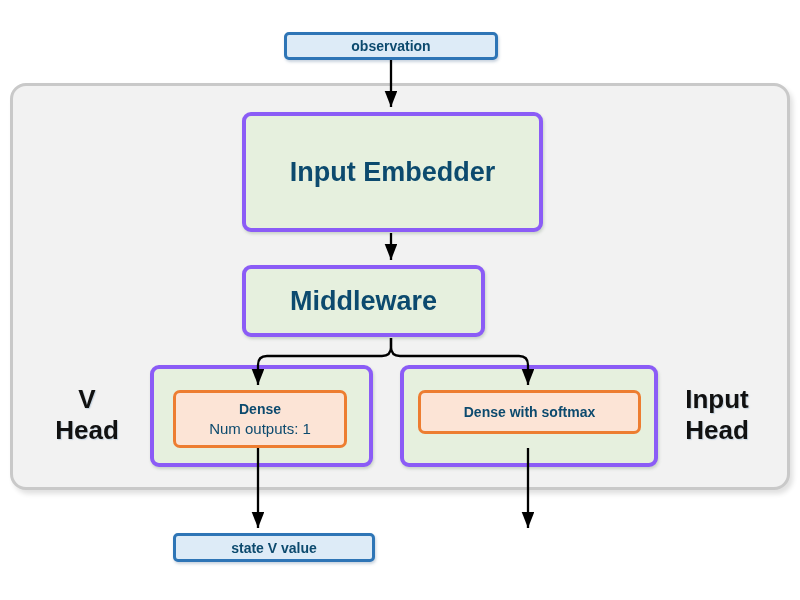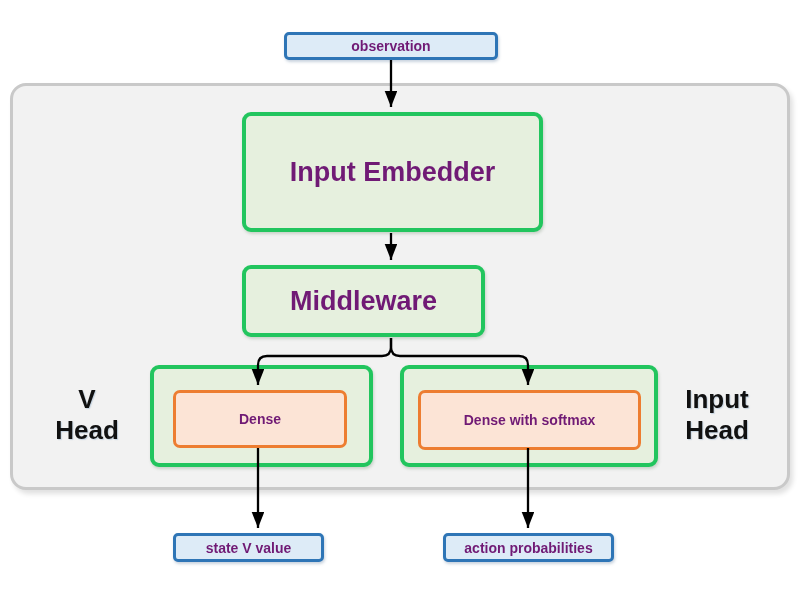--- a/index.html
+++ b/index.html
@@ -25,56 +25,56 @@
     border-radius: 16px;
     box-shadow: 3px 4px 5px rgba(0,0,0,0.12);
   }
   .node {
     position: absolute;
     box-sizing: border-box;
     display: flex;
     align-items: center;
     justify-content: center;
     text-align: center;
-    color: #701a75;
+    color: #0c4a6e;
   }
   
   .blue {
     background: #ddebf7;
     border: 3px solid #2e75b6;
     border-radius: 5px;
     font-weight: bold;
     font-size: 14px;
     box-shadow: 1px 2px 3px rgba(100,130,160,0.35);
   }
   .obs        { left: 284px; top: 32px;  width: 214px; height: 28px; }
-  .state-v    { left: 173px; top: 533px; width: 151px; height: 29px; }
+  .state-v    { left: 173px; top: 533px; width: 202px; height: 29px; }
   .action-p   { left: 443px; top: 533px; width: 171px; height: 29px; }
   
   .green {
     background: #e6f0de;
-    border: 4px solid #22c55e;
+    border: 4px solid #8b5cf6;
     border-radius: 9px;
     box-shadow: 1px 2px 3px rgba(110,140,110,0.30);
   }
   .embedder   { left: 242px; top: 112px; width: 301px; height: 120px; font-weight: bold; font-size: 27px; }
   .middleware { left: 242px; top: 265px; width: 243px; height: 72px;  font-weight: bold; font-size: 27px; }
   .vhead-box  { left: 150px; top: 365px; width: 223px; height: 102px; }
   .phead-box  { left: 400px; top: 365px; width: 258px; height: 102px; }
   
   .orange {
     background: #fce4d6;
     border: 3px solid #ed7d31;
     border-radius: 7px;
     flex-direction: column;
     font-size: 15px;
     line-height: 19px;
   }
   .dense       { left: 173px; top: 390px; width: 174px; height: 58px; }
-  .dense-soft  { left: 418px; top: 390px; width: 223px; height: 60px; justify-content: center; }
+  .dense-soft  { left: 418px; top: 390px; width: 223px; height: 44px; justify-content: center; }
   .orange .t   { font-weight: bold; font-size: 14px; }
   
   .side-label {
     position: absolute;
     text-align: center;
     font-weight: bold;
     font-size: 26px;
     line-height: 31px;
     color: #111111;
     text-shadow: 1px 1px 1px rgba(160,185,210,0.55);
@@ -106,41 +106,39 @@
     <span>Input Embedder</span>
   </div>
 
   <div class="node green middleware">
     <span>Middleware</span>
   </div>
 
   <div class="node green vhead-box"></div>
   <div class="node orange dense">
     <span class="t">Dense</span>
+    <span>Num outputs: 1</span>
   </div>
 
   <div class="node green phead-box"></div>
   <div class="node orange dense-soft">
     <span class="t">Dense with softmax</span>
   </div>
 
   <div class="side-label v-label">
     <span>V</span>
     <span>Head</span>
   </div>
   <div class="side-label p-label">
     <span>Input</span>
     <span>Head</span>
   </div>
 
   <div class="node blue state-v">
     <span>state V value</span>
-  </div>
-  <div class="node blue action-p">
-    <span>action probabilities</span>
   </div>
 
   <svg class="arrows" viewBox="0 0 800 600" xmlns="http://www.w3.org/2000/svg">
     <defs>
       <marker id="ah" markerWidth="9" markerHeight="7" refX="7" refY="2.75" orient="auto" markerUnits="strokeWidth">
         <path d="M0,0 L7,2.75 L0,5.5 Z" fill="#000000"></path>
       </marker>
     </defs>
 
     <path d="M391,60 L391,107" fill="none" stroke="#000" stroke-width="2.3" marker-end="url(#ah)"></path>

